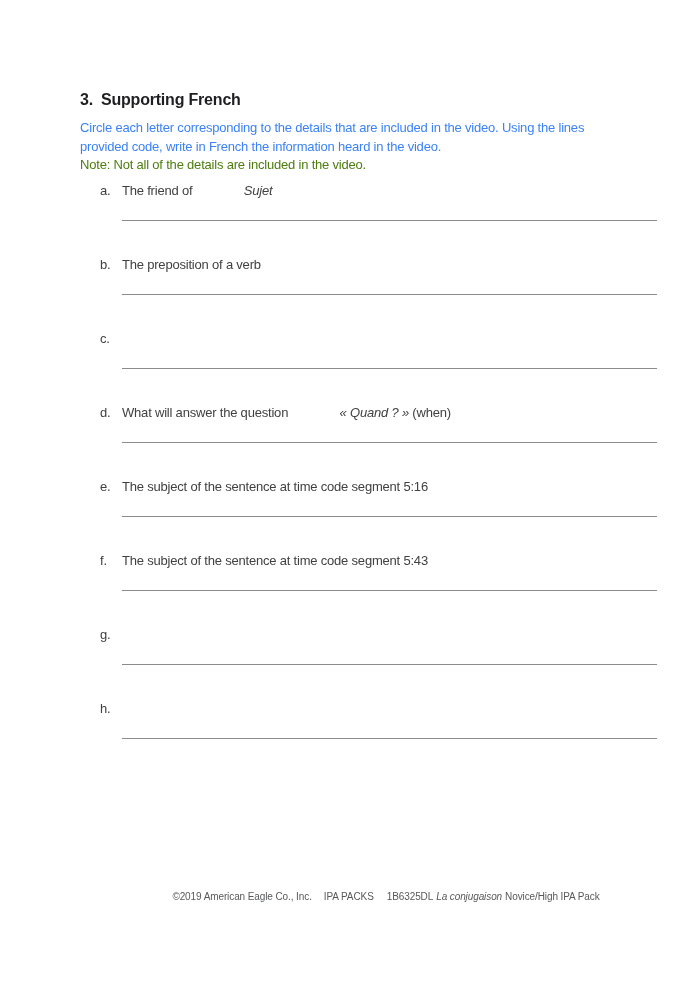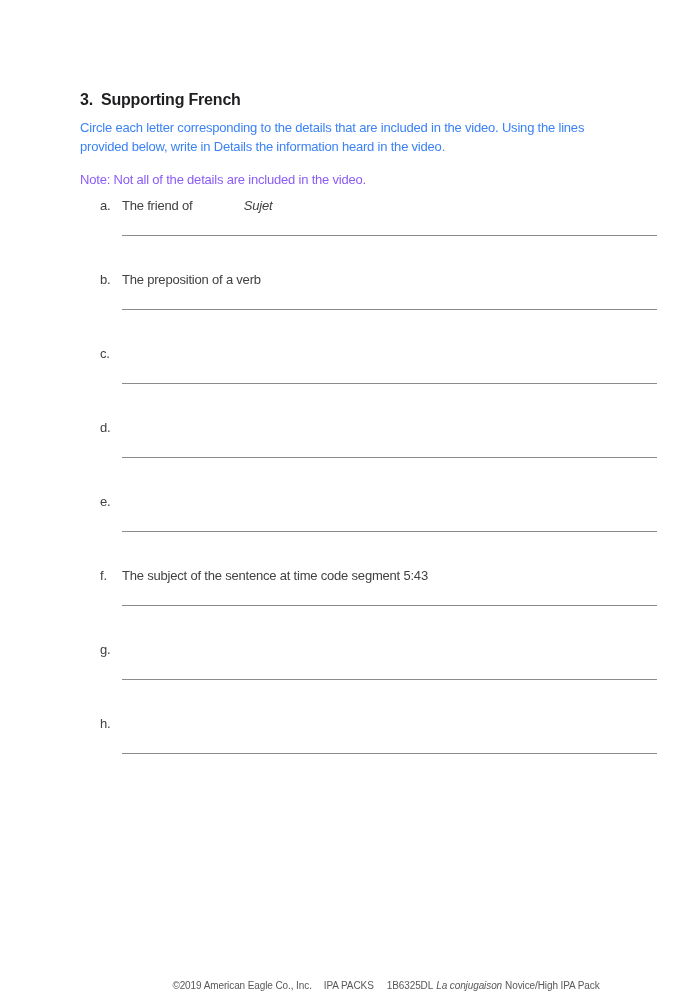--- a/index.html
+++ b/index.html
@@ -29,25 +29,24 @@
   }
   .instructions {
     margin-top: 11px;
     font-size: 13px;
     line-height: 18.5px;
     letter-spacing: -0.2px;
     color: #3b82f6;
   }
   .instructions .line { white-space: nowrap; }
   .note {
-    margin-top: 15px;
     font-size: 13px;
     line-height: 18.5px;
     letter-spacing: -0.2px;
-    color: #8b5cf6;
+    color: #4d7c0f;
     white-space: nowrap;
   }
   .items { margin-top: 7px; }
   .item { height: 74px; }
   .item-row {
     display: flex;
     line-height: 18px;
     font-size: 13px;
     letter-spacing: -0.2px;
     color: #414042;
@@ -61,21 +60,21 @@
   .item-text i { font-style: italic; margin-left: 48px; }
   .answer-line {
     margin-left: 42px;
     margin-top: 20px;
     width: 535px;
     height: 0;
     border-bottom: 1px solid #8b8b8b;
   }
   .footer {
     position: absolute;
-    top: 980px;
+    top: 891px;
     left: 76px;
     width: 620px;
     text-align: center;
     font-size: 10px;
     letter-spacing: -0.1px;
     color: #58595b;
     white-space: nowrap;
   }
   .footer .f-series { margin-left: 12px; }
   .footer .f-code { margin-left: 13px; }
@@ -87,21 +86,21 @@
 
 <div class="content">
 
   <div class="heading">
     <span>3.</span>
     <span>Supporting French</span>
   </div>
 
   <div class="instructions">
     <div class="line">Circle each letter corresponding to the details that are included in the video. Using the lines</div>
-    <div class="line">provided below, write in Details the information heard in the video.</div>
+    <div class="line">provided code, write in French the information heard in the video.</div>
   </div>
 
   <div class="note">Note: Not all of the details are included in the video.</div>
 
   <div class="items">
 
     <div class="item">
       <div class="item-row">
         <span class="item-letter">a.</span>
         <span class="item-text"><span>The friend of </span><i>Sujet</i><span></span></span>
@@ -120,27 +119,29 @@
     <div class="item">
       <div class="item-row">
         <span class="item-letter">c.</span>
       </div>
       <div class="answer-line"></div>
     </div>
 
     <div class="item">
       <div class="item-row">
         <span class="item-letter">d.</span>
+        <span class="item-text"><span>What will answer the question </span><i>« Quand ? »</i><span> (when)</span></span>
       </div>
       <div class="answer-line"></div>
     </div>
 
     <div class="item">
       <div class="item-row">
         <span class="item-letter">e.</span>
+        <span class="item-text"><span>The subject of the sentence at time code segment 5:16</span><i></i><span></span></span>
       </div>
       <div class="answer-line"></div>
     </div>
 
     <div class="item">
       <div class="item-row">
         <span class="item-letter">f.</span>
         <span class="item-text"><span>The subject of the sentence at time code segment 5:43</span><i></i><span></span></span>
       </div>
       <div class="answer-line"></div>

